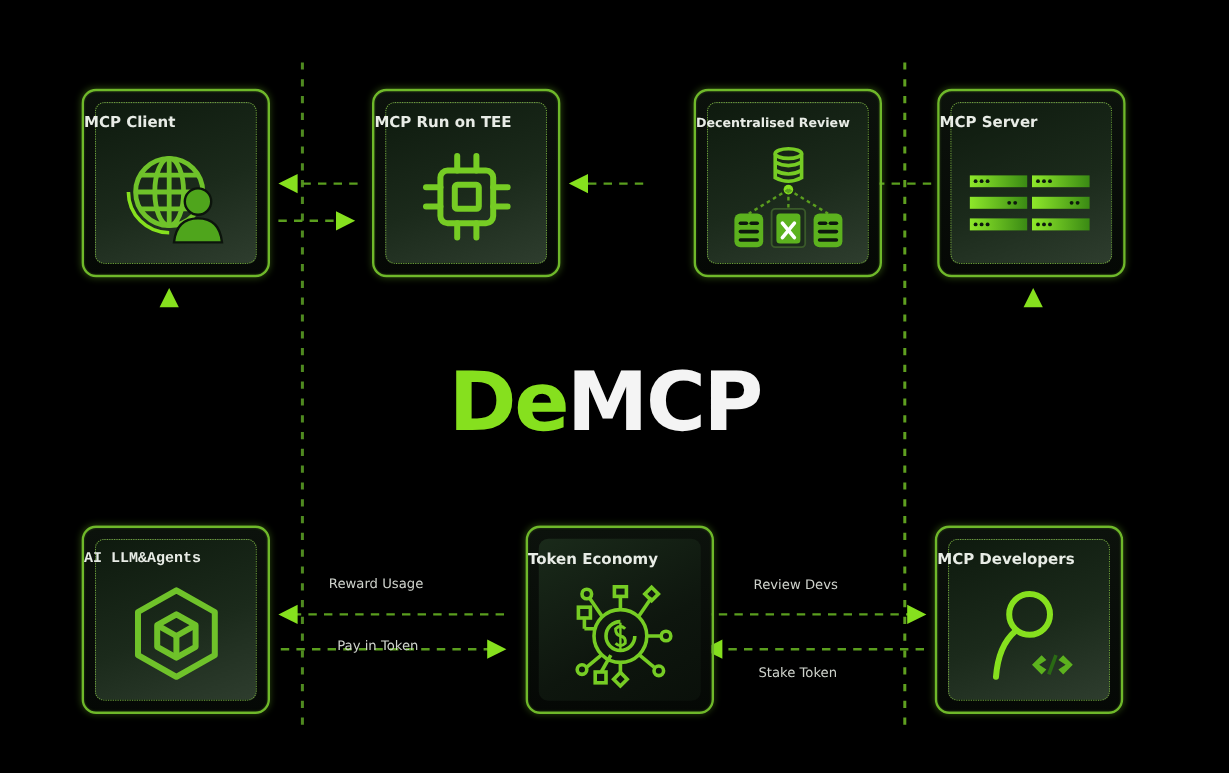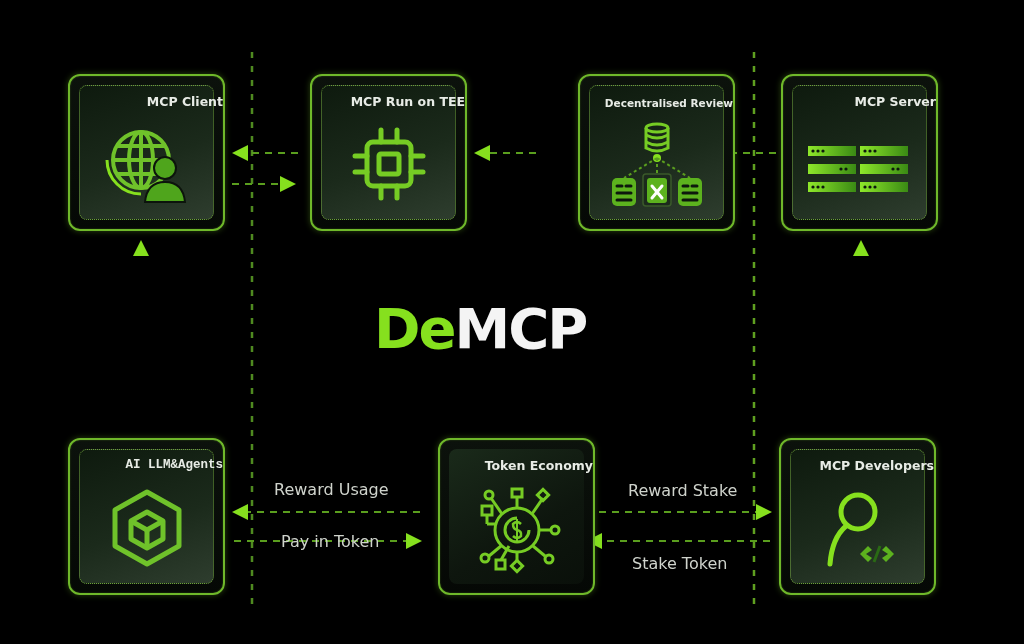--- a/index.html
+++ b/index.html
@@ -10,29 +10,29 @@
     background: linear-gradient(180deg,#0c120c 0%,#050805 100%);
     box-shadow: 0 0 6px rgba(120,200,40,0.35), inset 0 0 2px rgba(150,230,60,0.3);
   }
   .card .inner {
     position:absolute; left:9px; top:9px; right:9px; bottom:9px; border-radius:8px;
     border:1.5px dotted #6ea03a;
     background: linear-gradient(160deg,#0e1a0e 0%,#1b2a1b 55%,#2e3d2e 100%);
   }
   .card.solid .inner { border:none; background: linear-gradient(150deg,#1a2a1a 0%,#0e160e 60%,#0a100a 100%); }
   .card .title {
-    position:absolute; left:0; right:0; top:18px; text-align:right;
+    position:absolute; left:0; right:0; top:18px; text-align:left;
     color:#e8ece6; font-weight:bold; font-size:12.5px; white-space:nowrap;
   }
   .card .title.small { font-size:10.5px; top:21px; }
   .card svg.icon { position:absolute; left:50%; transform:translateX(-50%); top:48px; }
-  .logo { position:absolute; left:374px; top:296px; font-weight:bold; font-size:56px; letter-spacing:-2px; font-family:"DejaVu Sans", sans-serif; }
+  .logo { position:absolute; left:374px; top:296px; font-weight:bold; font-size:68px; letter-spacing:-2px; font-family:"DejaVu Sans", sans-serif; }
   .logo .de { color:#86e01e; }
   .logo .mcp { color:#f4f4f4; }
-  .flow-label { position:absolute; color:#cfd3cc; font-size:16px; white-space:nowrap; }
+  .flow-label { position:absolute; color:#cfd3cc; font-size:11px; white-space:nowrap; }
   svg.links { position:absolute; left:0; top:0; }
 </style>
 </head>
 <body>
 
 <svg class="links" width="1024" height="644">
   <defs>
     <linearGradient id="topGrad" x1="0" x2="1">
         <stop offset="0" stop-color="#86e01e"></stop>
         <stop offset="0.6" stop-color="#1f4a22"></stop>
@@ -266,14 +266,14 @@
     <g fill="#5cb21e">
       <polygon points="42,66 50,58 54,62 48,66 54,70 50,74"></polygon>
       <polygon points="76,66 68,58 64,62 70,66 64,70 68,74"></polygon>
     </g>
     <line x1="62" y1="58" x2="56" y2="74" stroke="#2a6a14" stroke-width="3"></line>
   </svg>
 </div>
 
 <div class="flow-label" style="left:274px;top:480px;">Reward Usage</div>
 <div class="flow-label" style="left:281px;top:532px;">Pay in Token</div>
-<div class="flow-label" style="left:628px;top:481px;">Reward Stake</div>
+<div class="flow-label" style="left:628px;top:481px;">Review Devs</div>
 <div class="flow-label" style="left:632px;top:554px;">Stake Token</div>
 
 </body></html>

